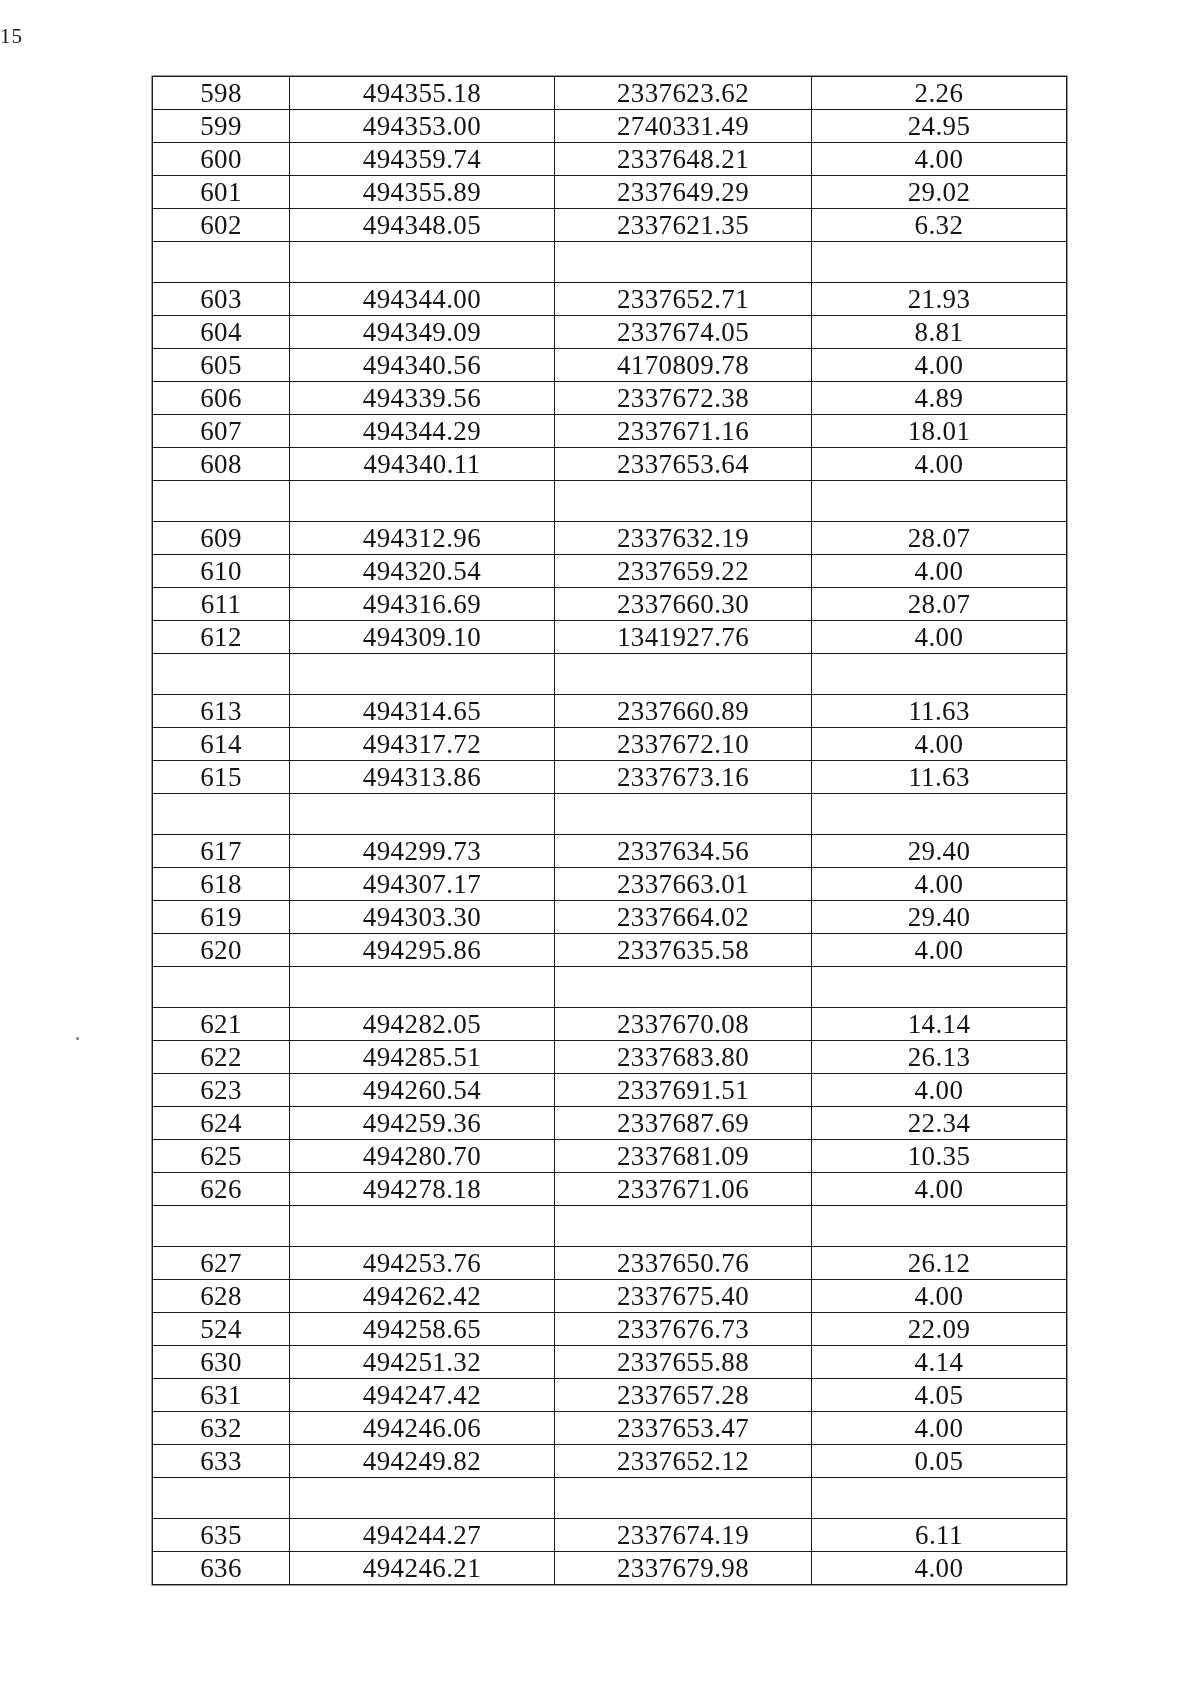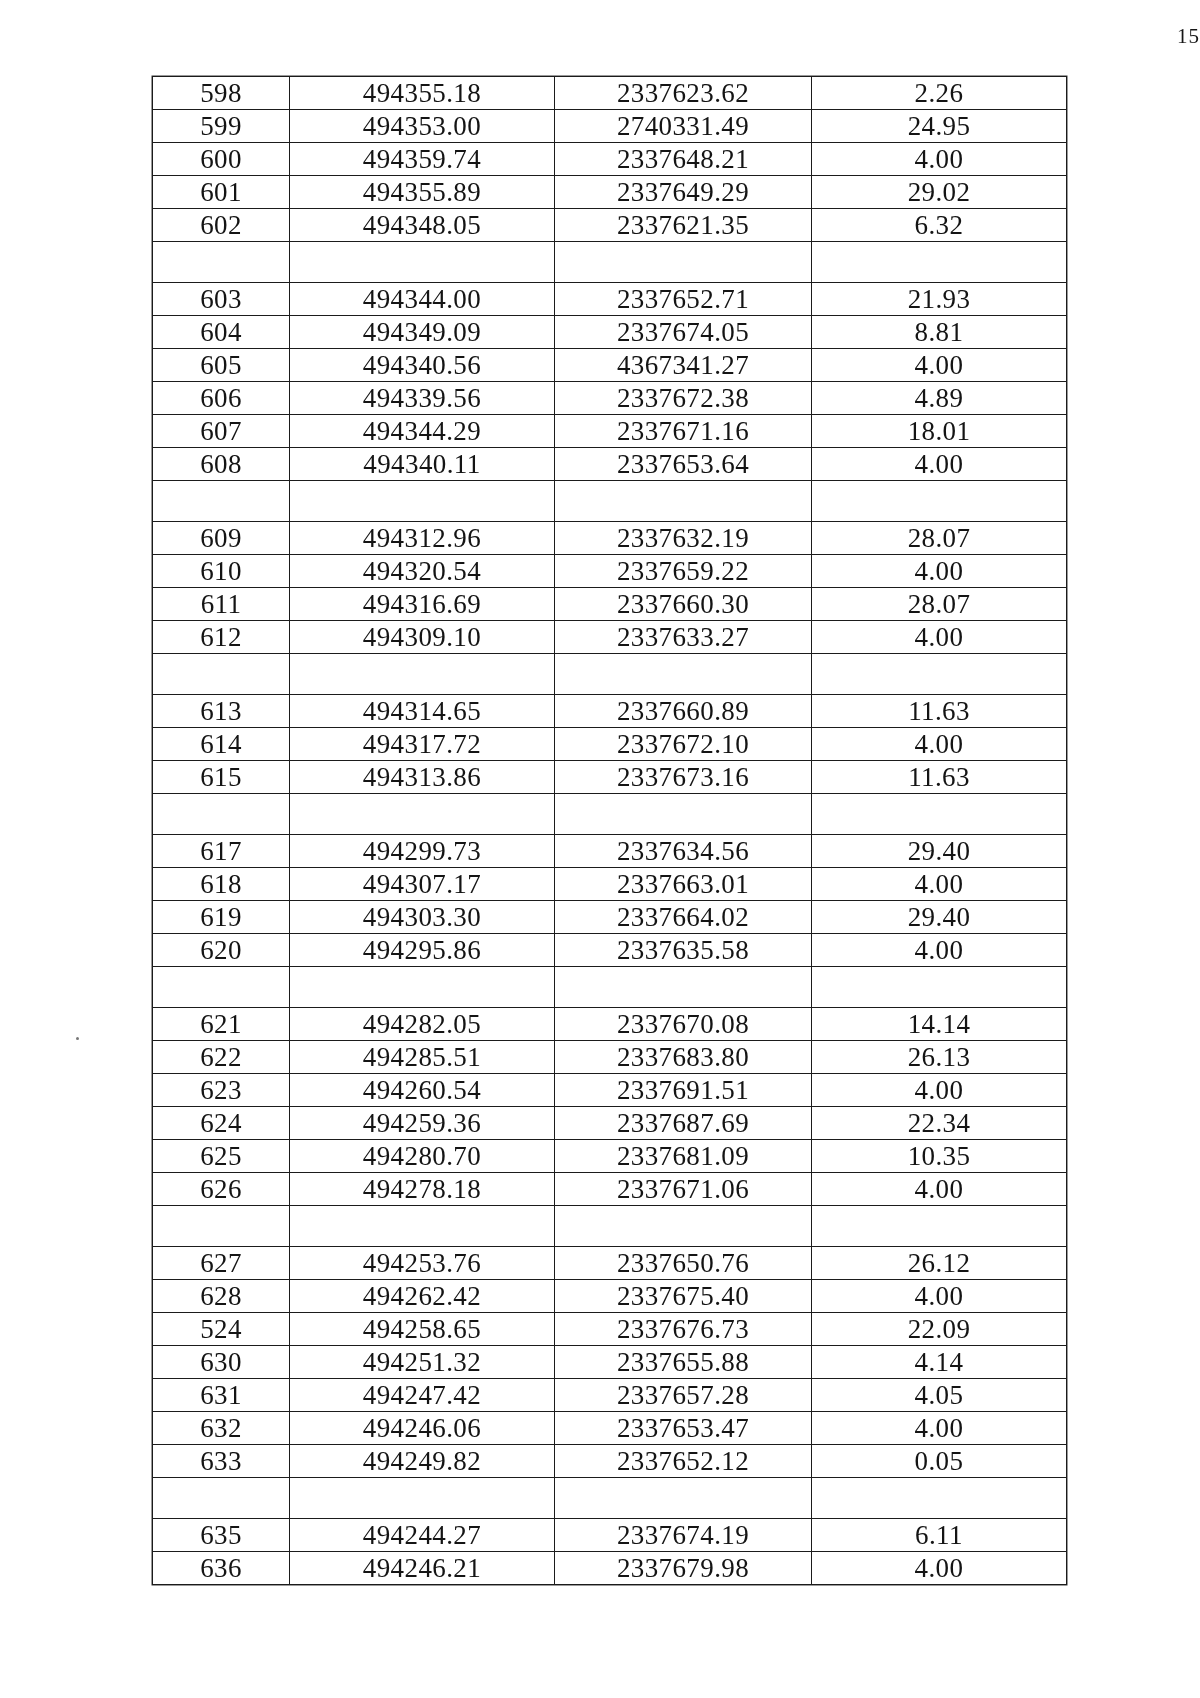--- a/index.html
+++ b/index.html
@@ -17,21 +17,21 @@
     position: relative;
     width: 1200px;
     height: 1698px;
     background: #ffffff;
   }
   .page-number {
     position: absolute;
     top: 24px;
     left: 0;
     width: 100%;
-    text-align: right;
+    text-align: left;
     font-size: 21px;
     letter-spacing: 1px;
     color: #161616;
   }
   table.data-table {
     position: absolute;
     top: 76px;
     left: 152px;
     width: 878px;
     border-collapse: collapse;
@@ -122,21 +122,21 @@
         </tr>
         <tr class="">
           <td class="col-0">604</td>
           <td class="col-1">494349.09</td>
           <td class="col-2">2337674.05</td>
           <td class="col-3">8.81</td>
         </tr>
         <tr class="">
           <td class="col-0">605</td>
           <td class="col-1">494340.56</td>
-          <td class="col-2">4367341.27</td>
+          <td class="col-2">4170809.78</td>
           <td class="col-3">4.00</td>
         </tr>
         <tr class="">
           <td class="col-0">606</td>
           <td class="col-1">494339.56</td>
           <td class="col-2">2337672.38</td>
           <td class="col-3">4.89</td>
         </tr>
         <tr class="">
           <td class="col-0">607</td>
@@ -170,21 +170,21 @@
         </tr>
         <tr class="">
           <td class="col-0">611</td>
           <td class="col-1">494316.69</td>
           <td class="col-2">2337660.30</td>
           <td class="col-3">28.07</td>
         </tr>
         <tr class="">
           <td class="col-0">612</td>
           <td class="col-1">494309.10</td>
-          <td class="col-2">2337633.27</td>
+          <td class="col-2">1341927.76</td>
           <td class="col-3">4.00</td>
         </tr>
         <tr class="blank">
           <td class="col-0"></td>
           <td class="col-1"></td>
           <td class="col-2"></td>
           <td class="col-3"></td>
         </tr>
         <tr class="">
           <td class="col-0">613</td>

